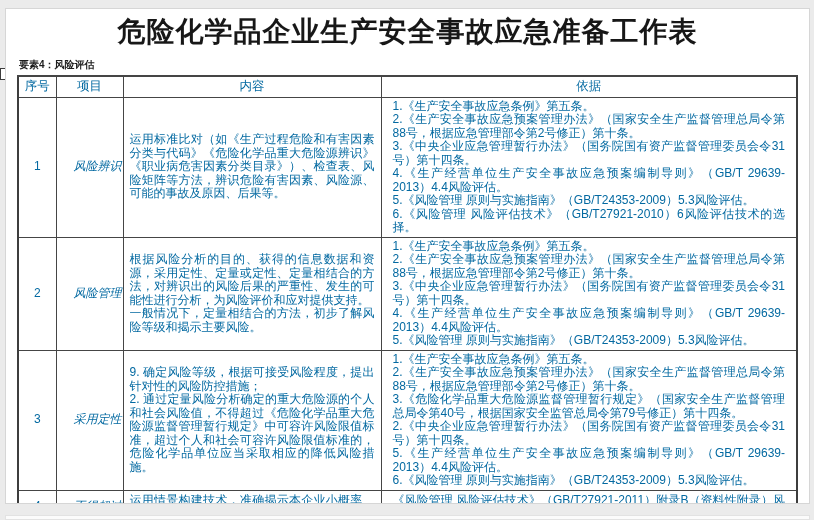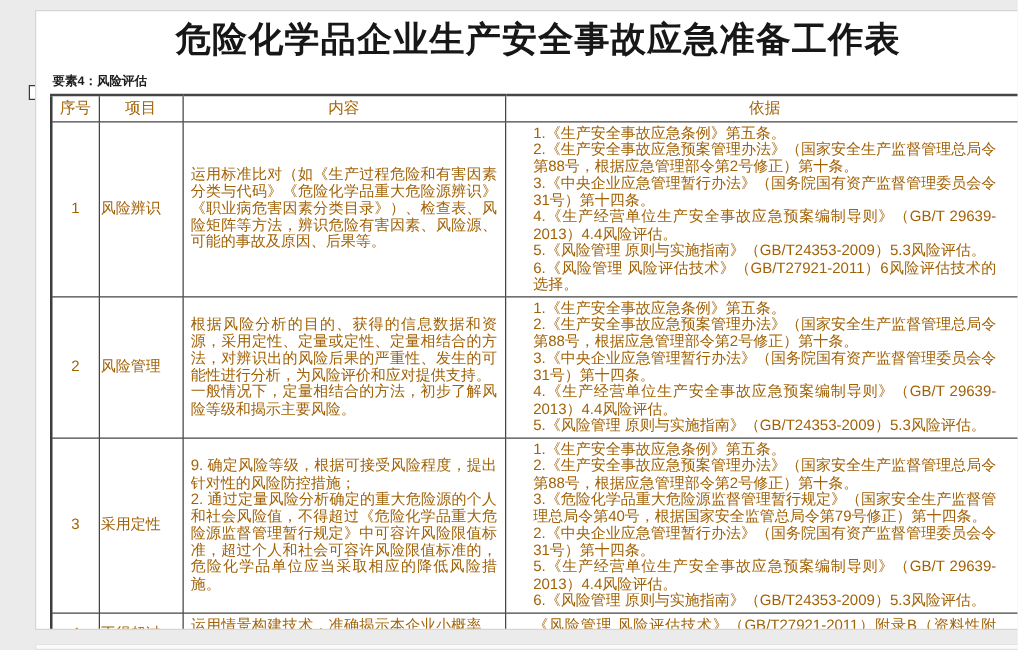--- a/index.html
+++ b/index.html
@@ -3,21 +3,21 @@
 <meta charset="utf-8">
 <style>
   html, body {
     margin: 0; padding: 0;
     width: 814px; height: 520px;
     overflow: hidden;
     background: #ebebeb;
     font-family: "Liberation Sans", sans-serif;
     color: #2b2b2b;
   }
-  .canvas { position: relative; width: 700px; height: 520px; margin-left: 23px; }
+  .canvas { position: relative; width: 700px; height: 520px; }
 
   .doc-page {
     position: absolute;
     left: 5px; top: 8px;
     width: 805px; height: 496px;
     background: #ffffff;
     border: 1px solid #d6d6d6;
     box-sizing: border-box;
     padding: 3px 11px 0 11px;
     overflow: hidden;
@@ -43,40 +43,40 @@
   table.doc-table {
     border-collapse: collapse;
     width: 100%;
     table-layout: fixed;
   }
   .doc-table th, .doc-table td {
     border: 1px solid #454545;
     font-size: 12px;
     line-height: 13.5px;
     vertical-align: middle;
-    color: #a16207;
+    color: #0369a1;
     box-sizing: border-box;
   }
   .doc-table thead th {
     font-weight: normal;
     text-align: center;
     height: 21px;
     font-size: 12.5px;
     border-top-width: 2px;
   }
   .doc-table { border: 2px solid #3d3d3d; }
 
   .col-no    { width: 38px; }
   .col-item  { width: 67px; }
   .col-content { width: 258px; }
 
   td.cell-no   { text-align: center; }
-  td.cell-item { text-align: left; }
+  td.cell-item { text-align: right; font-style: italic; }
   td.cell-content { padding: 3px 6px; text-align: justify; }
-  td.cell-basis   { padding: 2px 22px; text-align: justify; }
+  td.cell-basis   { padding: 2px 11px; text-align: justify; }
   .para { margin: 0; }
   .anchor-mark {
     position: absolute;
     left: 0; top: 68px;
     width: 6px; height: 10px;
     border: 1px solid #3c3c3c;
     background: #ffffff;
   }
   .next-page-sliver {
     position: absolute;
@@ -122,21 +122,21 @@
             <td class="cell-item">风险辨识</td>
             <td class="cell-content">
               <p class="para">运用标准比对（如《生产过程危险和有害因素分类与代码》《危险化学品重大危险源辨识》《职业病危害因素分类目录》）、检查表、风险矩阵等方法，辨识危险有害因素、风险源、可能的事故及原因、后果等。</p>
             </td>
             <td class="cell-basis">
               <p class="para">1.《生产安全事故应急条例》第五条。</p>
               <p class="para">2.《生产安全事故应急预案管理办法》（国家安全生产监督管理总局令第88号，根据应急管理部令第2号修正）第十条。</p>
               <p class="para">3.《中央企业应急管理暂行办法》（国务院国有资产监督管理委员会令31号）第十四条。</p>
               <p class="para">4.《生产经营单位生产安全事故应急预案编制导则》（GB/T 29639-2013）4.4风险评估。</p>
               <p class="para">5.《风险管理 原则与实施指南》（GB/T24353-2009）5.3风险评估。</p>
-              <p class="para">6.《风险管理 风险评估技术》（GB/T27921-2011）6风险评估技术的选择。</p>
+              <p class="para">6.《风险管理 风险评估技术》（GB/T27921-2010）6风险评估技术的选择。</p>
             </td>
           </tr>
           <tr>
             <td class="cell-no">2</td>
             <td class="cell-item">风险管理</td>
             <td class="cell-content">
               <p class="para">根据风险分析的目的、获得的信息数据和资源，采用定性、定量或定性、定量相结合的方法，对辨识出的风险后果的严重性、发生的可能性进行分析，为风险评价和应对提供支持。</p>
               <p class="para">一般情况下，定量相结合的方法，初步了解风险等级和揭示主要风险。</p>
             </td>
             <td class="cell-basis">

